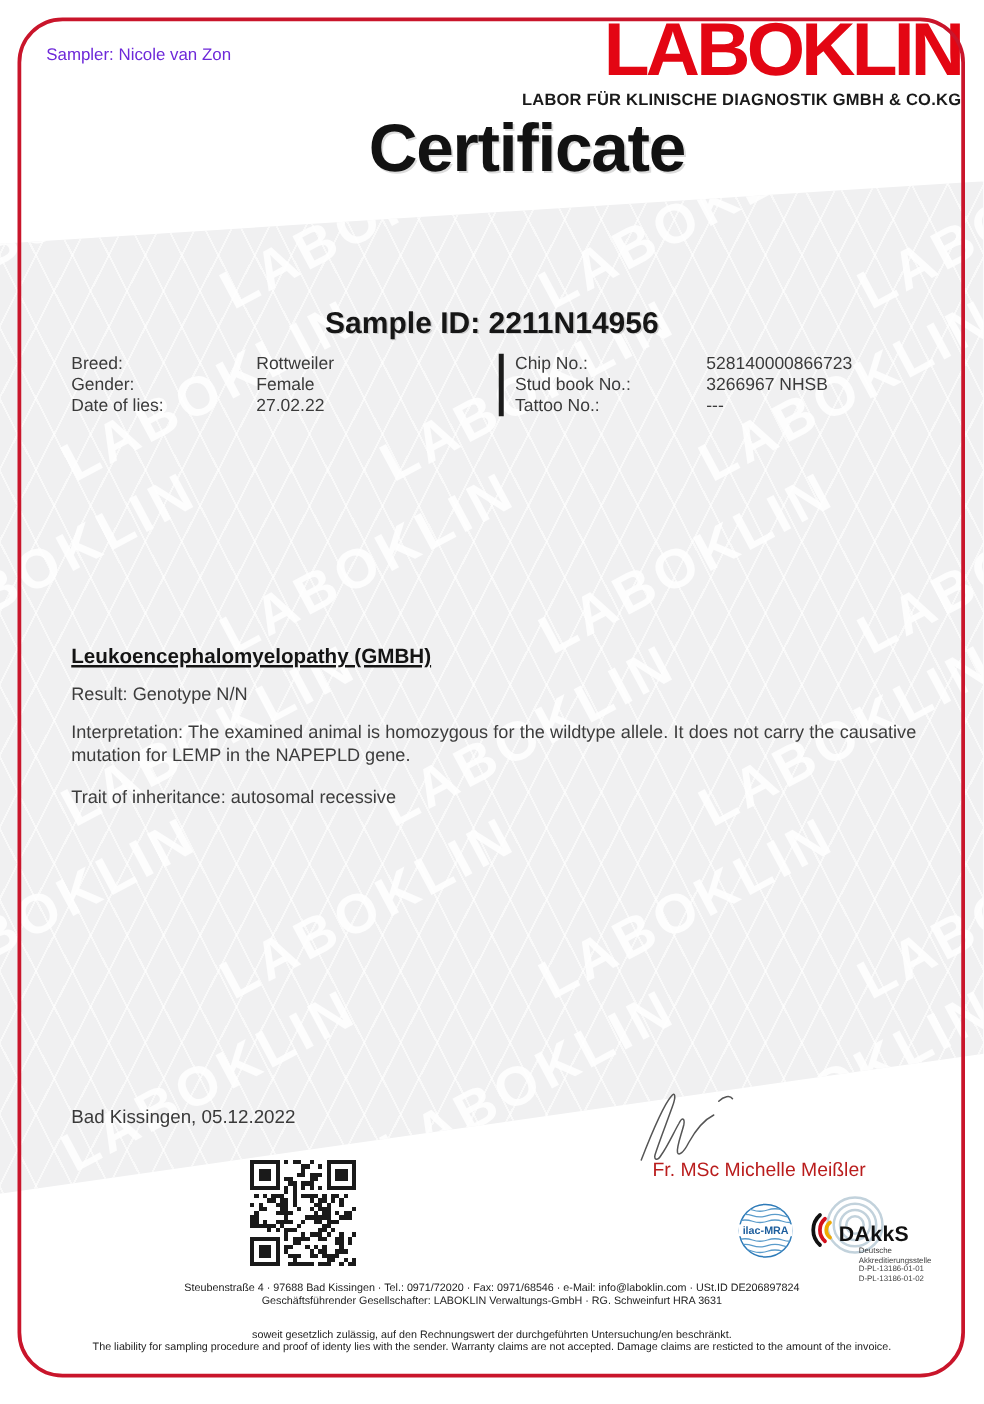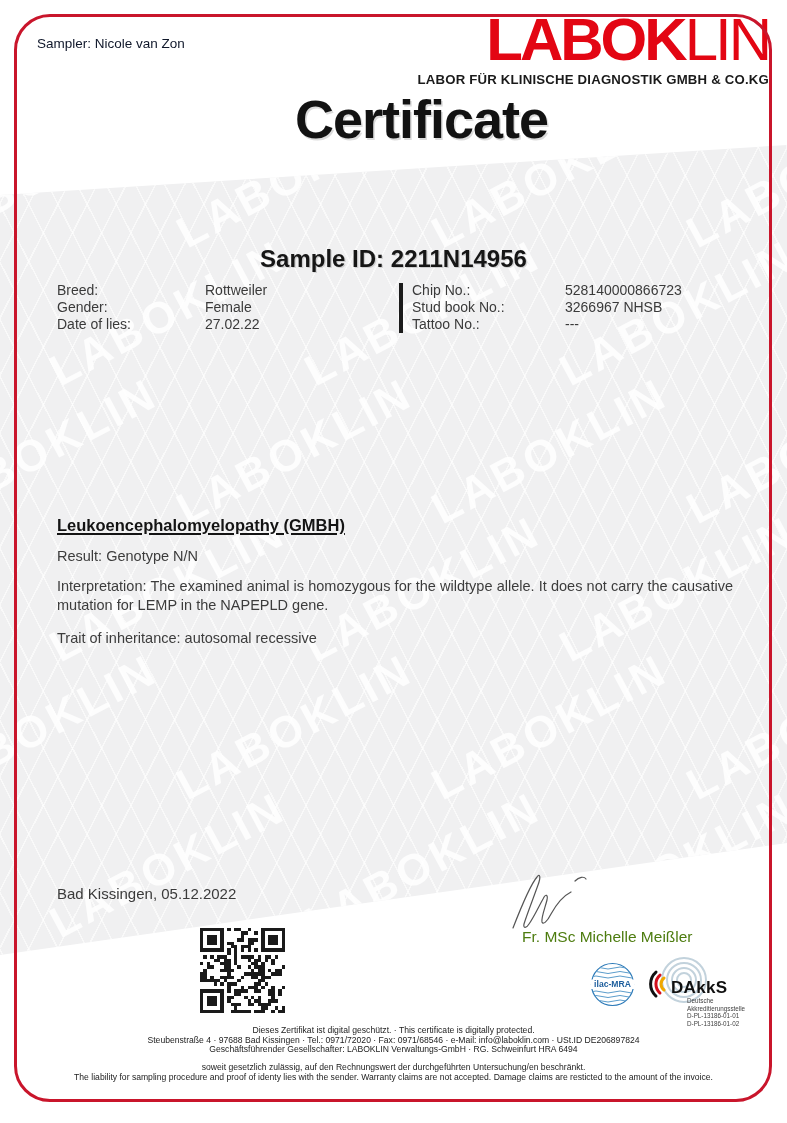--- a/index.html
+++ b/index.html
@@ -16,25 +16,25 @@
     z-index:0;}
   .wm-text{position:absolute;font-weight:bold;font-size:44px;letter-spacing:4px;
     color:rgba(255,255,255,.82);transform:rotate(-28deg);white-space:nowrap;user-select:none;}
 
   
   .frame{position:absolute;left:14px;top:14px;right:15px;bottom:21px;
     border:3px solid #c9152b;border-radius:36px;z-index:3;pointer-events:none;}
 
   .layer{position:absolute;left:0;top:0;width:787px;height:1123px;z-index:2;}
 
-  .sampler{position:absolute;left:37px;top:36px;font-size:13.5px;color:#0f172a;}
+  .sampler{position:absolute;left:37px;top:36px;font-size:13.5px;color:#6d28d9;}
 
   .logo{position:absolute;right:18px;top:8px;text-align:right;}
   .logo-big{font-size:60px;line-height:1.05;font-weight:bold;color:#e30613;letter-spacing:-3px;white-space:nowrap;}
-  .logo-big .lt{font-weight:normal;}
+  .logo-big .lt{font-weight:bold;}
   .logo-sub{font-size:13.2px;font-weight:bold;color:#1a1a1a;letter-spacing:.2px;margin-top:1px;white-space:nowrap;}
 
   .title{position:absolute;left:0;top:88px;width:100%;text-align:center;
     font-size:54px;font-weight:bold;color:#121212;letter-spacing:-1px;
     text-shadow:1.5px 1.5px 0 rgba(130,130,130,.28);margin-left:28px;}
 
   .subject{position:absolute;left:0;width:100%;text-align:center;font-weight:bold;
     font-size:24px;color:#161616;text-shadow:1.2px 1.2px 0 rgba(130,130,130,.3);}
   .subject.dog{top:203px;}
   .subject.sample{top:245px;}
@@ -53,21 +53,21 @@
   .t-interp{top:577px;}
   .t-trait{top:629px;}
   .t-studies{top:659px;}
 
   .place-date{position:absolute;left:57px;top:885px;font-size:15px;color:#3a3a3a;}
 
   .qr{position:absolute;left:200px;top:928px;width:85px;height:85px;}
   .qr svg{width:85px;height:85px;shape-rendering:crispEdges;}
 
   .signature{position:absolute;left:505px;top:872px;width:110px;height:58px;}
-  .signer{position:absolute;left:522px;top:928px;font-size:15.5px;color:#4d7c0f;white-space:nowrap;}
+  .signer{position:absolute;left:522px;top:928px;font-size:15.5px;color:#b91c1c;white-space:nowrap;}
 
   .ilac{position:absolute;left:590px;top:962px;width:45px;height:45px;}
   .dakks{position:absolute;left:642px;top:956px;width:115px;height:70px;}
   .dakks-word{position:absolute;left:29px;top:22px;font-size:17px;font-weight:bold;color:#101010;letter-spacing:.3px;}
   .dakks-small{position:absolute;left:45px;top:41px;font-size:6.3px;line-height:7.6px;color:#3f3f3f;white-space:nowrap;}
 
   .footer{position:absolute;left:0;top:1026px;width:100%;text-align:center;
     font-size:8.6px;line-height:9.6px;color:#222;}
   .disclaimer{position:absolute;left:0;top:1063px;width:100%;text-align:center;
     font-size:8.6px;line-height:9.8px;color:#222;}
@@ -481,23 +481,22 @@
       <div class="dakks-word">DAkkS</div>
       <div class="dakks-small">
         <div>Deutsche</div>
         <div>Akkreditierungsstelle</div>
         <div>D-PL-13186-01-01</div>
         <div>D-PL-13186-01-02</div>
       </div>
     </div>
 
     <div class="footer">
-      <div>Dieses Zertifikat ist digital geschützt. · This certificate is digitally protected.</div>
       <div>Steubenstraße 4 · 97688 Bad Kissingen · Tel.: 0971/72020 · Fax: 0971/68546 · e-Mail: info@laboklin.com · USt.ID DE206897824</div>
-      <div>Geschäftsführender Gesellschafter: LABOKLIN Verwaltungs-GmbH · RG. Schweinfurt HRA 6494</div>
+      <div>Geschäftsführender Gesellschafter: LABOKLIN Verwaltungs-GmbH · RG. Schweinfurt HRA 3631</div>
     </div>
 
     <div class="disclaimer">
       <div>soweit gesetzlich zulässig, auf den Rechnungswert der durchgeführten Untersuchung/en beschränkt.</div>
       <div>The liability for sampling procedure and proof of identy lies with the sender. Warranty claims are not accepted. Damage claims are resticted to the amount of the invoice.</div>
     </div>
 
   </div>
 
   <div class="frame"></div>

